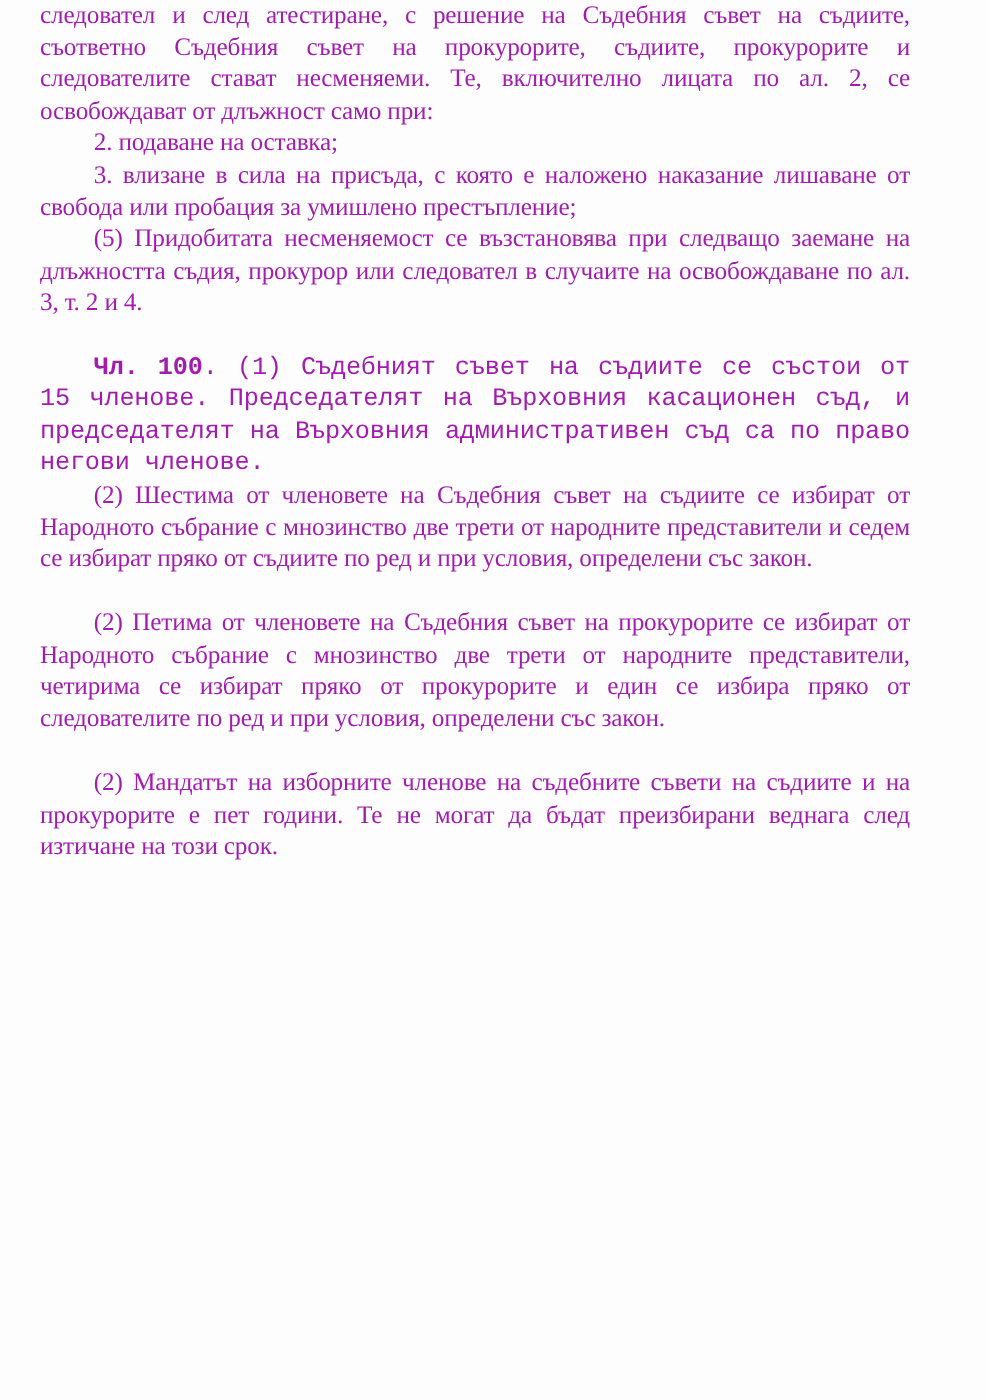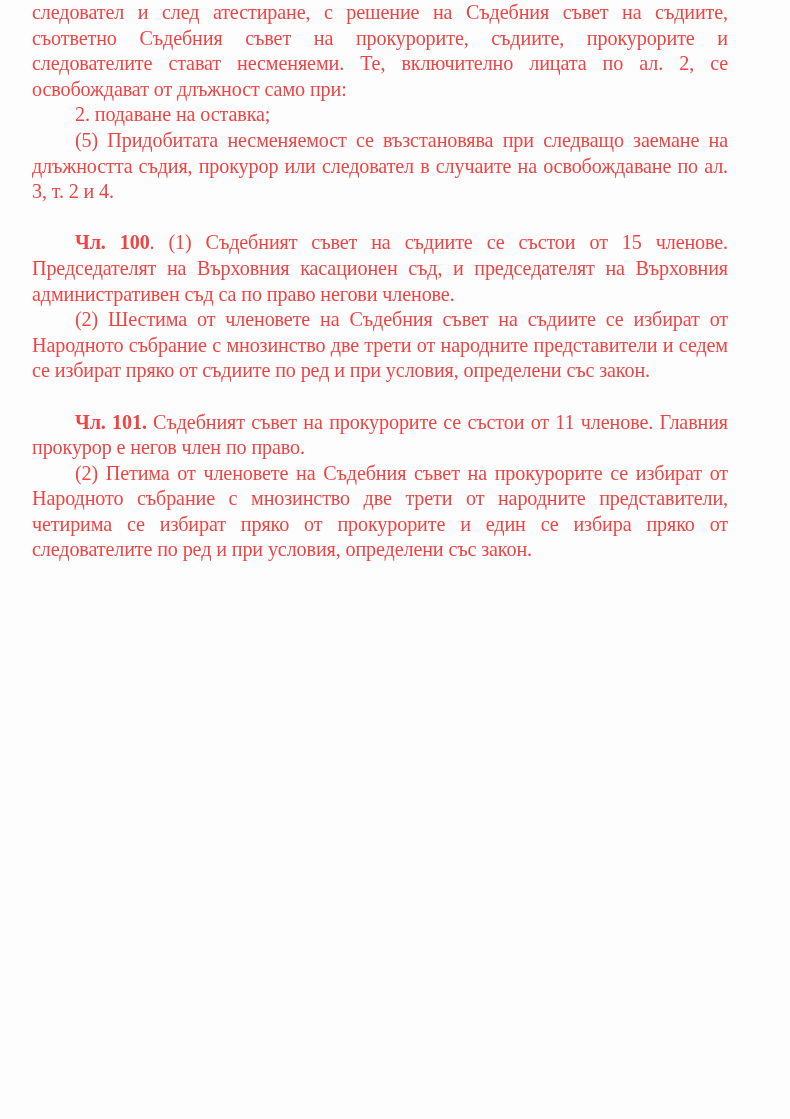--- a/index.html
+++ b/index.html
@@ -15,21 +15,21 @@
       background: #fdfdfd;
     }
     .page {
       position: absolute;
       left: 32px;
       top: 0;
       width: 696px;
       font-family: "Liberation Serif", serif;
       font-size: 20.2px;
       line-height: 25.6px;
-      color: #ef4444;
+      color: #a21caf;
       text-align: justify;
       letter-spacing: -0.15px;
     }
     .para {
       margin: 0;
       text-indent: 43px;
     }
     .para.first {
       text-indent: 0;
     }
@@ -37,45 +37,47 @@
       text-indent: 43px;
     }
     .para.al6 {
       text-indent: 52px;
     }
     .article {
       margin-top: 25.6px;
     }
     .article .para.head {
       text-indent: 43px;
+      font-family: Liberation Mono, monospace;
     }
     .article.a102 .para.head {
       text-indent: 52px;
     }
     .art-label {
       font-weight: bold;
     }
   </style>
 </head>
 <body>
 
 <div class="page">
 
   <p class="para first">следовател и след атестиране, с решение на Съдебния съвет на съдиите, съответно Съдебния съвет на прокурорите, съдиите, прокурорите и следователите стават несменяеми. Те, включително лицата по ал. 2, се освобождават от длъжност само при:</p>
 
   <p class="para item">2. подаване на оставка;</p>
+  <p class="para item">3. влизане в сила на присъда, с която е наложено наказание лишаване от свобода или пробация за умишлено престъпление;</p>
 
   <p class="para">(5) Придобитата несменяемост се възстановява при следващо заемане на длъжността съдия, прокурор или следовател в случаите на освобождаване по ал. 3, т. 2 и 4.</p>
 
   <div class="article a100">
     <p class="para head"><span class="art-label">Чл. 100</span><span>.</span><span> (1) Съдебният съвет на съдиите се състои от 15 членове. Председателят на Върховния касационен съд, и председателят на Върховния административен съд са по право негови членове.</span></p>
     <p class="para">(2) Шестима от членовете на Съдебния съвет на съдиите се избират от Народното събрание с мнозинство две трети от народните представители и седем се избират пряко от съдиите по ред и при условия, определени със закон.</p>
   </div>
 
   <div class="article a101">
-    <p class="para head"><span class="art-label">Чл. 101.</span><span> Съдебният съвет на прокурорите се състои от 11 членове. Главния прокурор е негов член по право.</span></p>
     <p class="para">(2) Петима от членовете на Съдебния съвет на прокурорите се избират от Народното събрание с мнозинство две трети от народните представители, четирима се избират пряко от прокурорите и един се избира пряко от следователите по ред и при условия, определени със закон.</p>
   </div>
 
   <div class="article a102">
+    <p class="para">(2) Мандатът на изборните членове на съдебните съвети на съдиите и на прокурорите е пет години. Те не могат да бъдат преизбирани веднага след изтичане на този срок.</p>
   </div>
 
 </div>
 
 </body></html>

